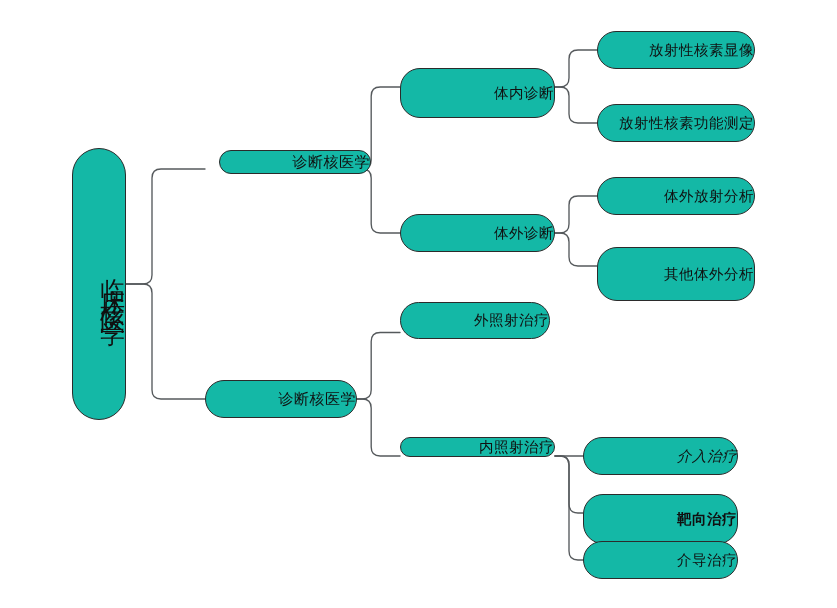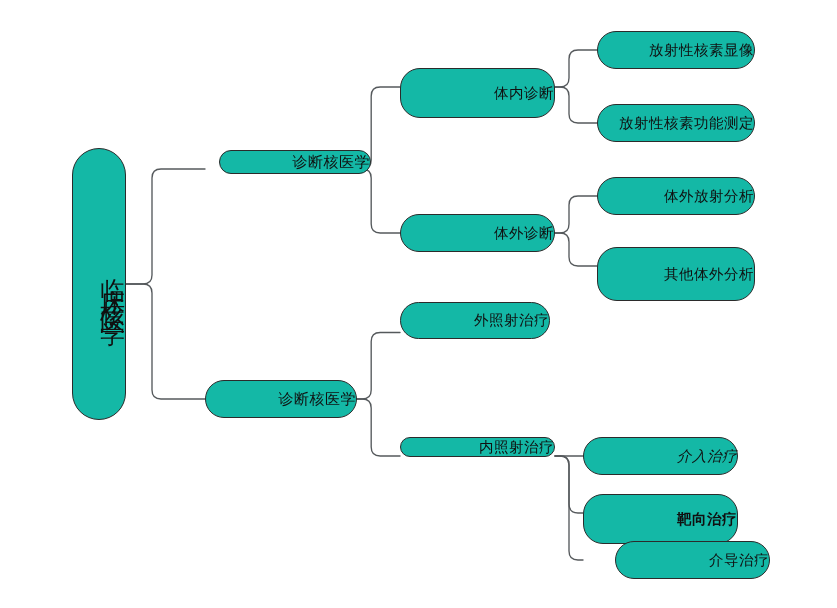--- a/index.html
+++ b/index.html
@@ -121,18 +121,18 @@
       </div>
       <div class="node lvl4" style="left: 597px; top: 247px; width: 158px; height: 54px;">
         <span class="node-label">其他体外分析</span>
       </div>
       <div class="node lvl4" style="left: 583px; top: 437px; width: 155px; height: 38px; font-style: italic;">
         <span class="node-label">介入治疗</span>
       </div>
       <div class="node lvl4" style="left: 583px; top: 494px; width: 155px; height: 50px; font-weight: bold;">
         <span class="node-label">靶向治疗</span>
       </div>
-      <div class="node lvl4" style="left: 615px; top: 541px; width: 155px; height: 38px;">
+      <div class="node lvl4" style="left: 583px; top: 541px; width: 155px; height: 38px;">
         <span class="node-label">介导治疗</span>
       </div>
     </div>
 
 </div>
 
 </body></html>

